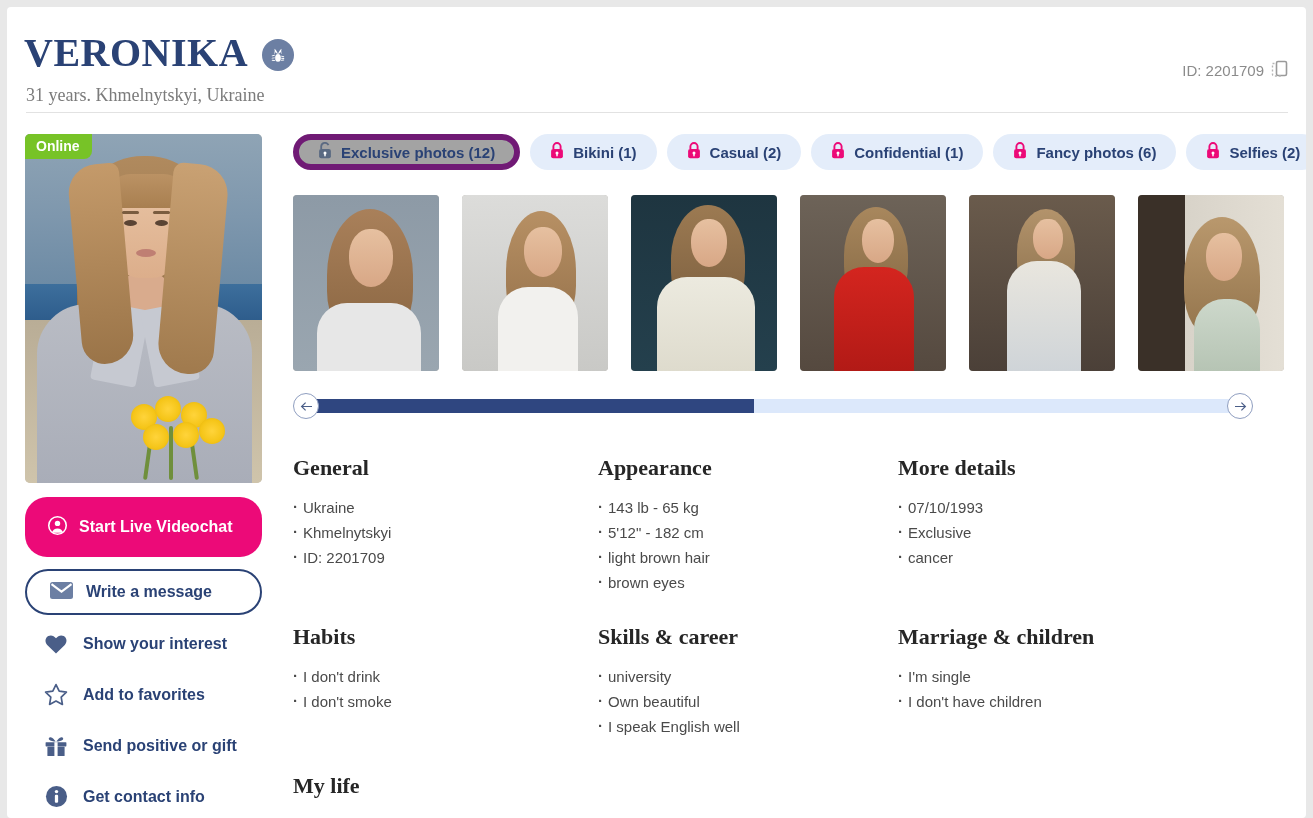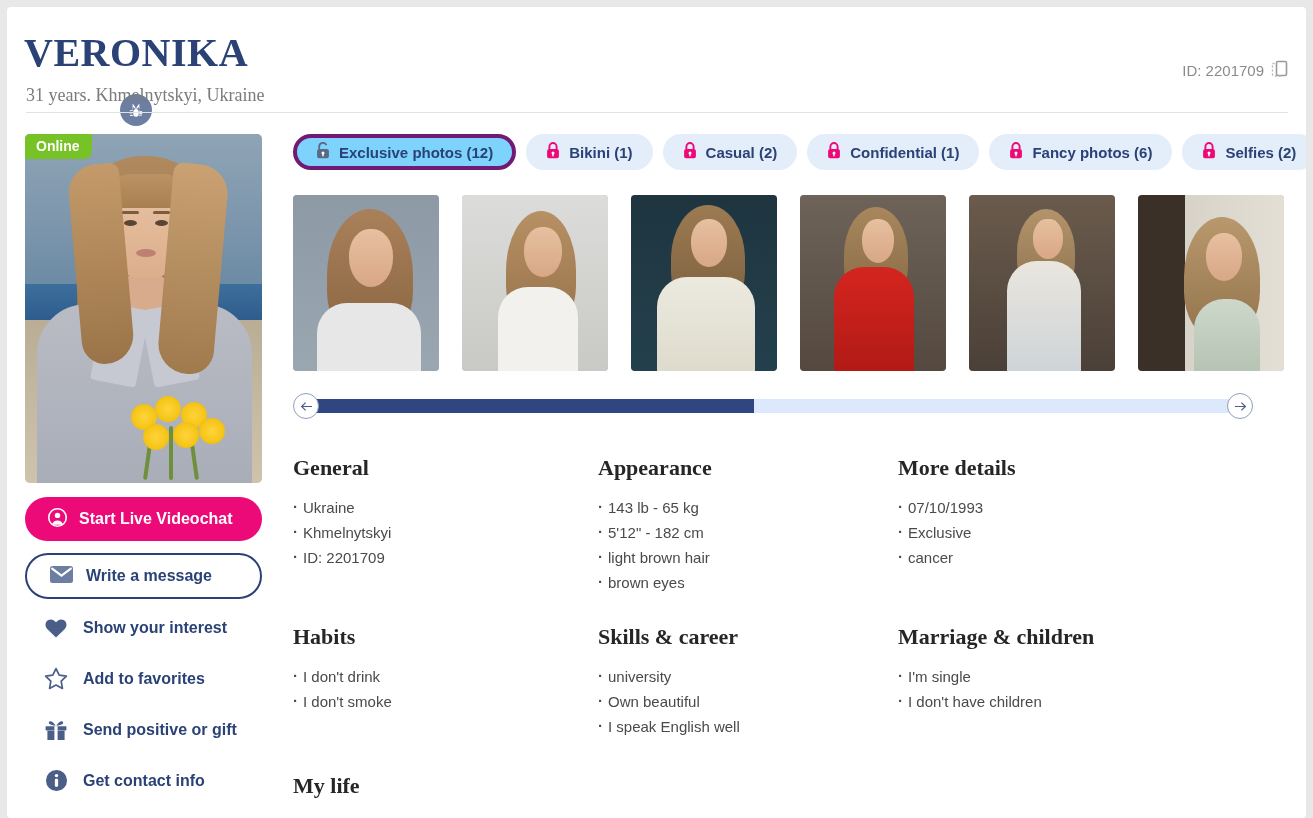--- a/index.html
+++ b/index.html
@@ -16,21 +16,21 @@
     width: 1299px; height: 811px;
     background: #ffffff;
     border-radius: 4px;
     overflow: hidden;
   }
 
   
   .header { position: relative; height: 106px; }
   .name-row {
     position: absolute; left: 17px; top: 22px;
-    display: flex; align-items: center; gap: 14px; flex-direction: column;
+    display: flex; align-items: center; gap: 14px;
   }
   .profile-name {
     font-family: "Liberation Serif", serif;
     font-size: 40px; font-weight: bold;
     letter-spacing: 0.5px;
     color: #2a4275;
   }
   .zodiac-badge {
     width: 32px; height: 32px; border-radius: 50%;
     background: #6c7fa3;
@@ -110,21 +110,21 @@
   .p-brow-r { position: absolute; left: 128px; top: 77px; width: 17px; height: 3px;
     background: #7a5c3f; border-radius: 2px; }
   .p-lips { position: absolute; left: 111px; top: 115px; width: 20px; height: 8px;
     background: #bf7f73; border-radius: 50%; }
   .p-flowers { position: absolute; left: 104px; top: 262px; width: 106px; height: 84px; }
   .p-flower { position: absolute; width: 26px; height: 26px; border-radius: 50%;
     background: radial-gradient(circle at 50% 50%, #ffd43b 0%, #f5c518 60%, #e0ad06 100%); }
   .p-stem { position: absolute; width: 4px; background: #6f8f3c; border-radius: 2px; }
 
   .btn-videochat {
-    margin-top: 14px; width: 237px; height: 44px;
+    margin-top: 14px; width: 237px; height: 60px;
     background: #ec0a78; border: none; border-radius: 22px;
     color: #fff; font-size: 16px; font-weight: bold;
     display: flex; align-items: center; gap: 11px;
     padding-left: 22px; cursor: pointer;
   }
   .btn-message {
     margin-top: 12px; width: 237px; height: 46px;
     background: #fff; border: 2px solid #2a4275; border-radius: 23px;
     color: #2a4275; font-size: 16px; font-weight: bold;
     display: flex; align-items: center; gap: 12px;
@@ -145,21 +145,21 @@
 
   .cat-tabs { display: flex; gap: 10px; height: 36px; }
   .cat-tab {
     height: 36px; border-radius: 18px;
     display: flex; align-items: center; gap: 9px;
     padding: 0 19px;
     background: #e4edfa; border: 1px solid transparent;
     color: #2a4275; font-size: 15px; font-weight: bold;
     white-space: nowrap; cursor: pointer;
   }
-  .cat-tab.active { background: #7dd3fc; border: 4px solid #701a75; }
+  .cat-tab.active { background: #a3a3a3; border: 6px solid #701a75; }
 
   .thumbs {
     position: relative; margin-top: 25px;
     height: 176px; display: flex; gap: 23px; overflow: hidden;
   }
   .thumb {
     width: 146px; height: 176px; flex: 0 0 146px;
     border-radius: 4px; overflow: hidden; position: relative;
     cursor: pointer; background: #b9b4ad;
   }

